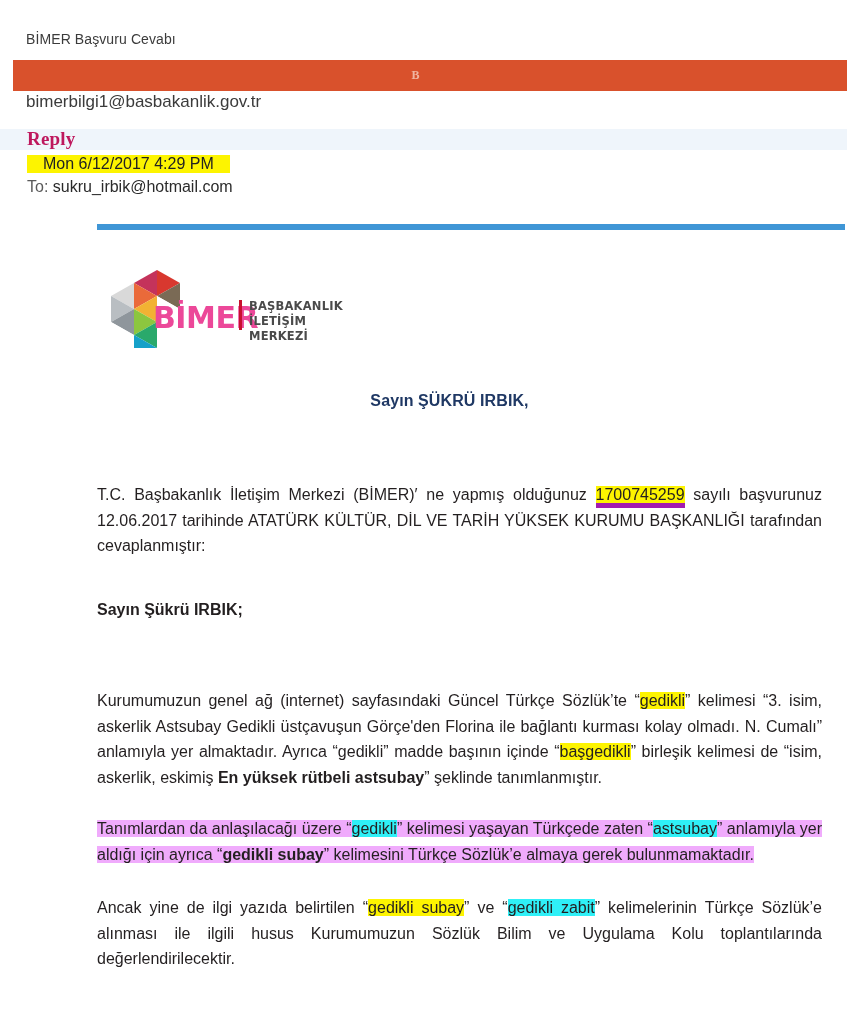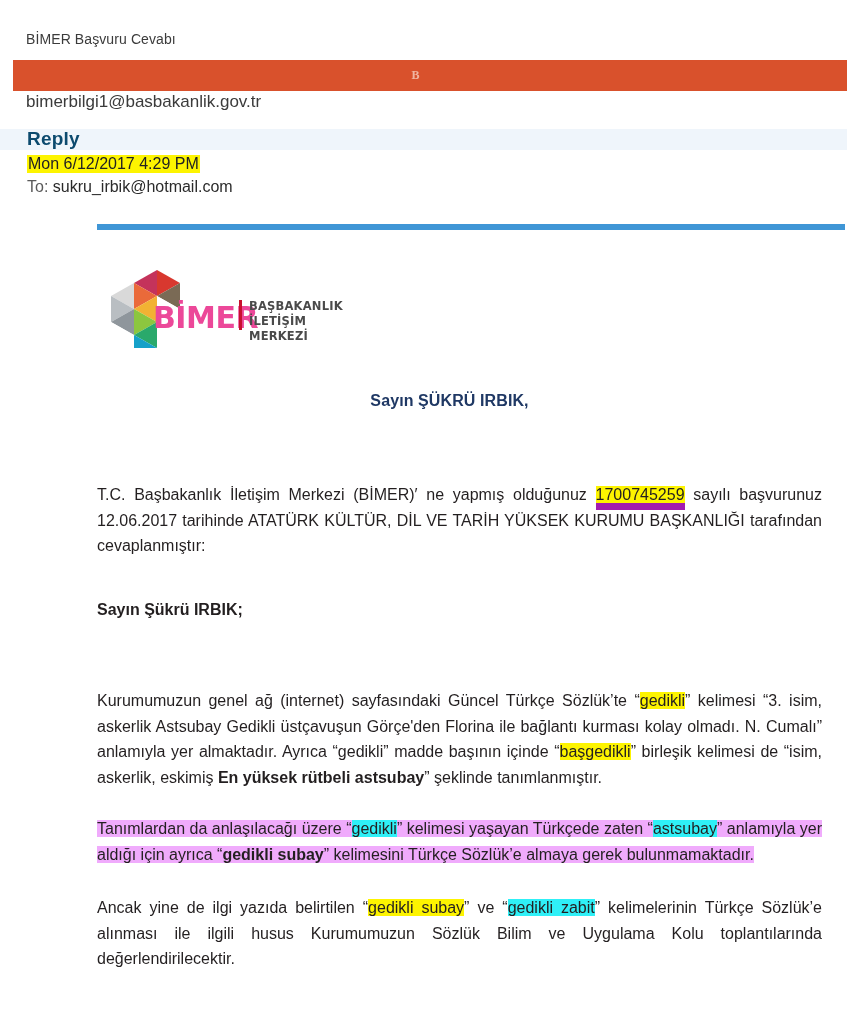--- a/index.html
+++ b/index.html
@@ -62,34 +62,34 @@
     left: 0;
     top: 129px;
     width: 847px;
     height: 21px;
     background: #eff5fb;
   }
   .reply-label {
     position: absolute;
     left: 27px;
     top: 128px;
-    font-family: Liberation Sans, sans-serif;
+    font-family: Liberation Serif, serif;
     font-weight: bold;
     font-size: 19px;
-    color: #0c4a6e;
+    color: #be185d;
     letter-spacing: 0.2px;
   }
   .reply-date {
     position: absolute;
     left: 27px;
     top: 155px;
     font-size: 16px;
     color: #222;
     background: #fdf400;
-    padding: 0 1px;
+    padding: 0 16px;
     white-space: nowrap;
   }
   .reply-to {
     position: absolute;
     left: 27px;
     top: 178px;
     font-size: 16px;
     color: #2b2b2b;
     white-space: nowrap;
   }
@@ -167,21 +167,21 @@
     text-align: justify;
     color: #231f20;
   }
   .sp-60 { height: 60px; }
   .sp-38 { height: 38px; }
   .sp-28 { height: 28px; }
   .sp-26 { height: 26px; }
   .bold { font-weight: bold; }
   .hl-yellow { background: #fdf400; }
   .hl-cyan   { background: #2ff0f7; }
-  .hl-under  { background: #fdf400; border-bottom: 7px solid #a21caf; }
+  .hl-under  { background: #fdf400; border-bottom: 5px solid #a21caf; }
   .par-yellow {
     background: #f0abfc;
     box-decoration-break: clone;
     -webkit-box-decoration-break: clone;
   }
   .no-just { text-align: left; }
 </style>
 </head>
 <body>
 

